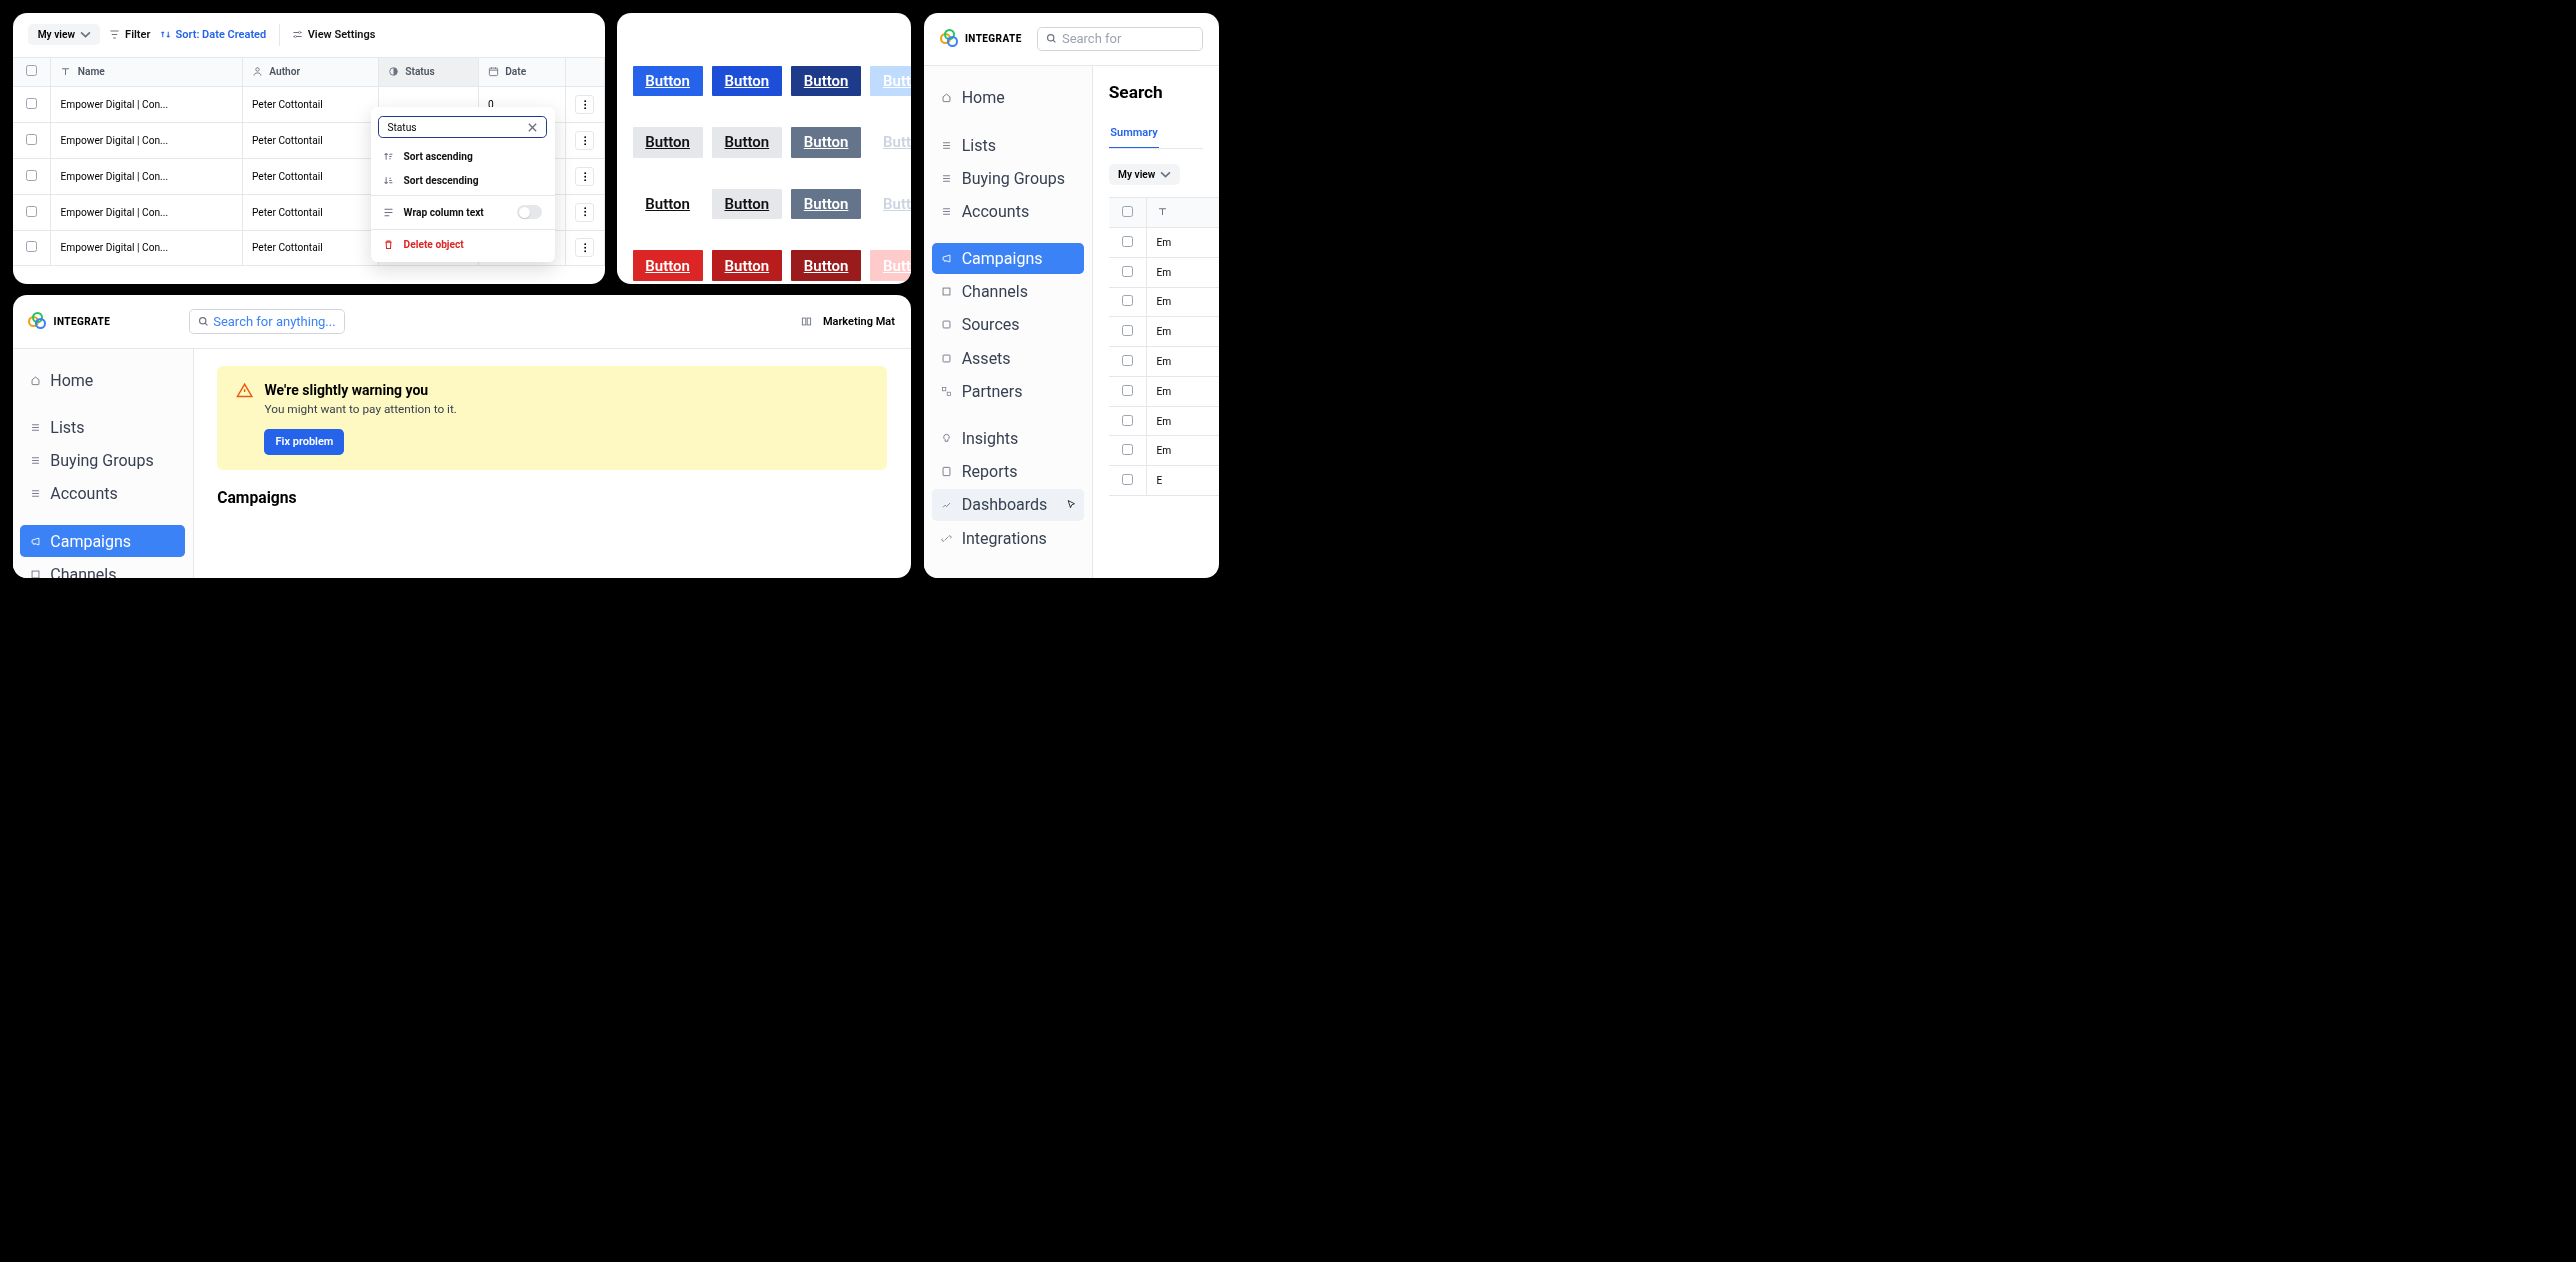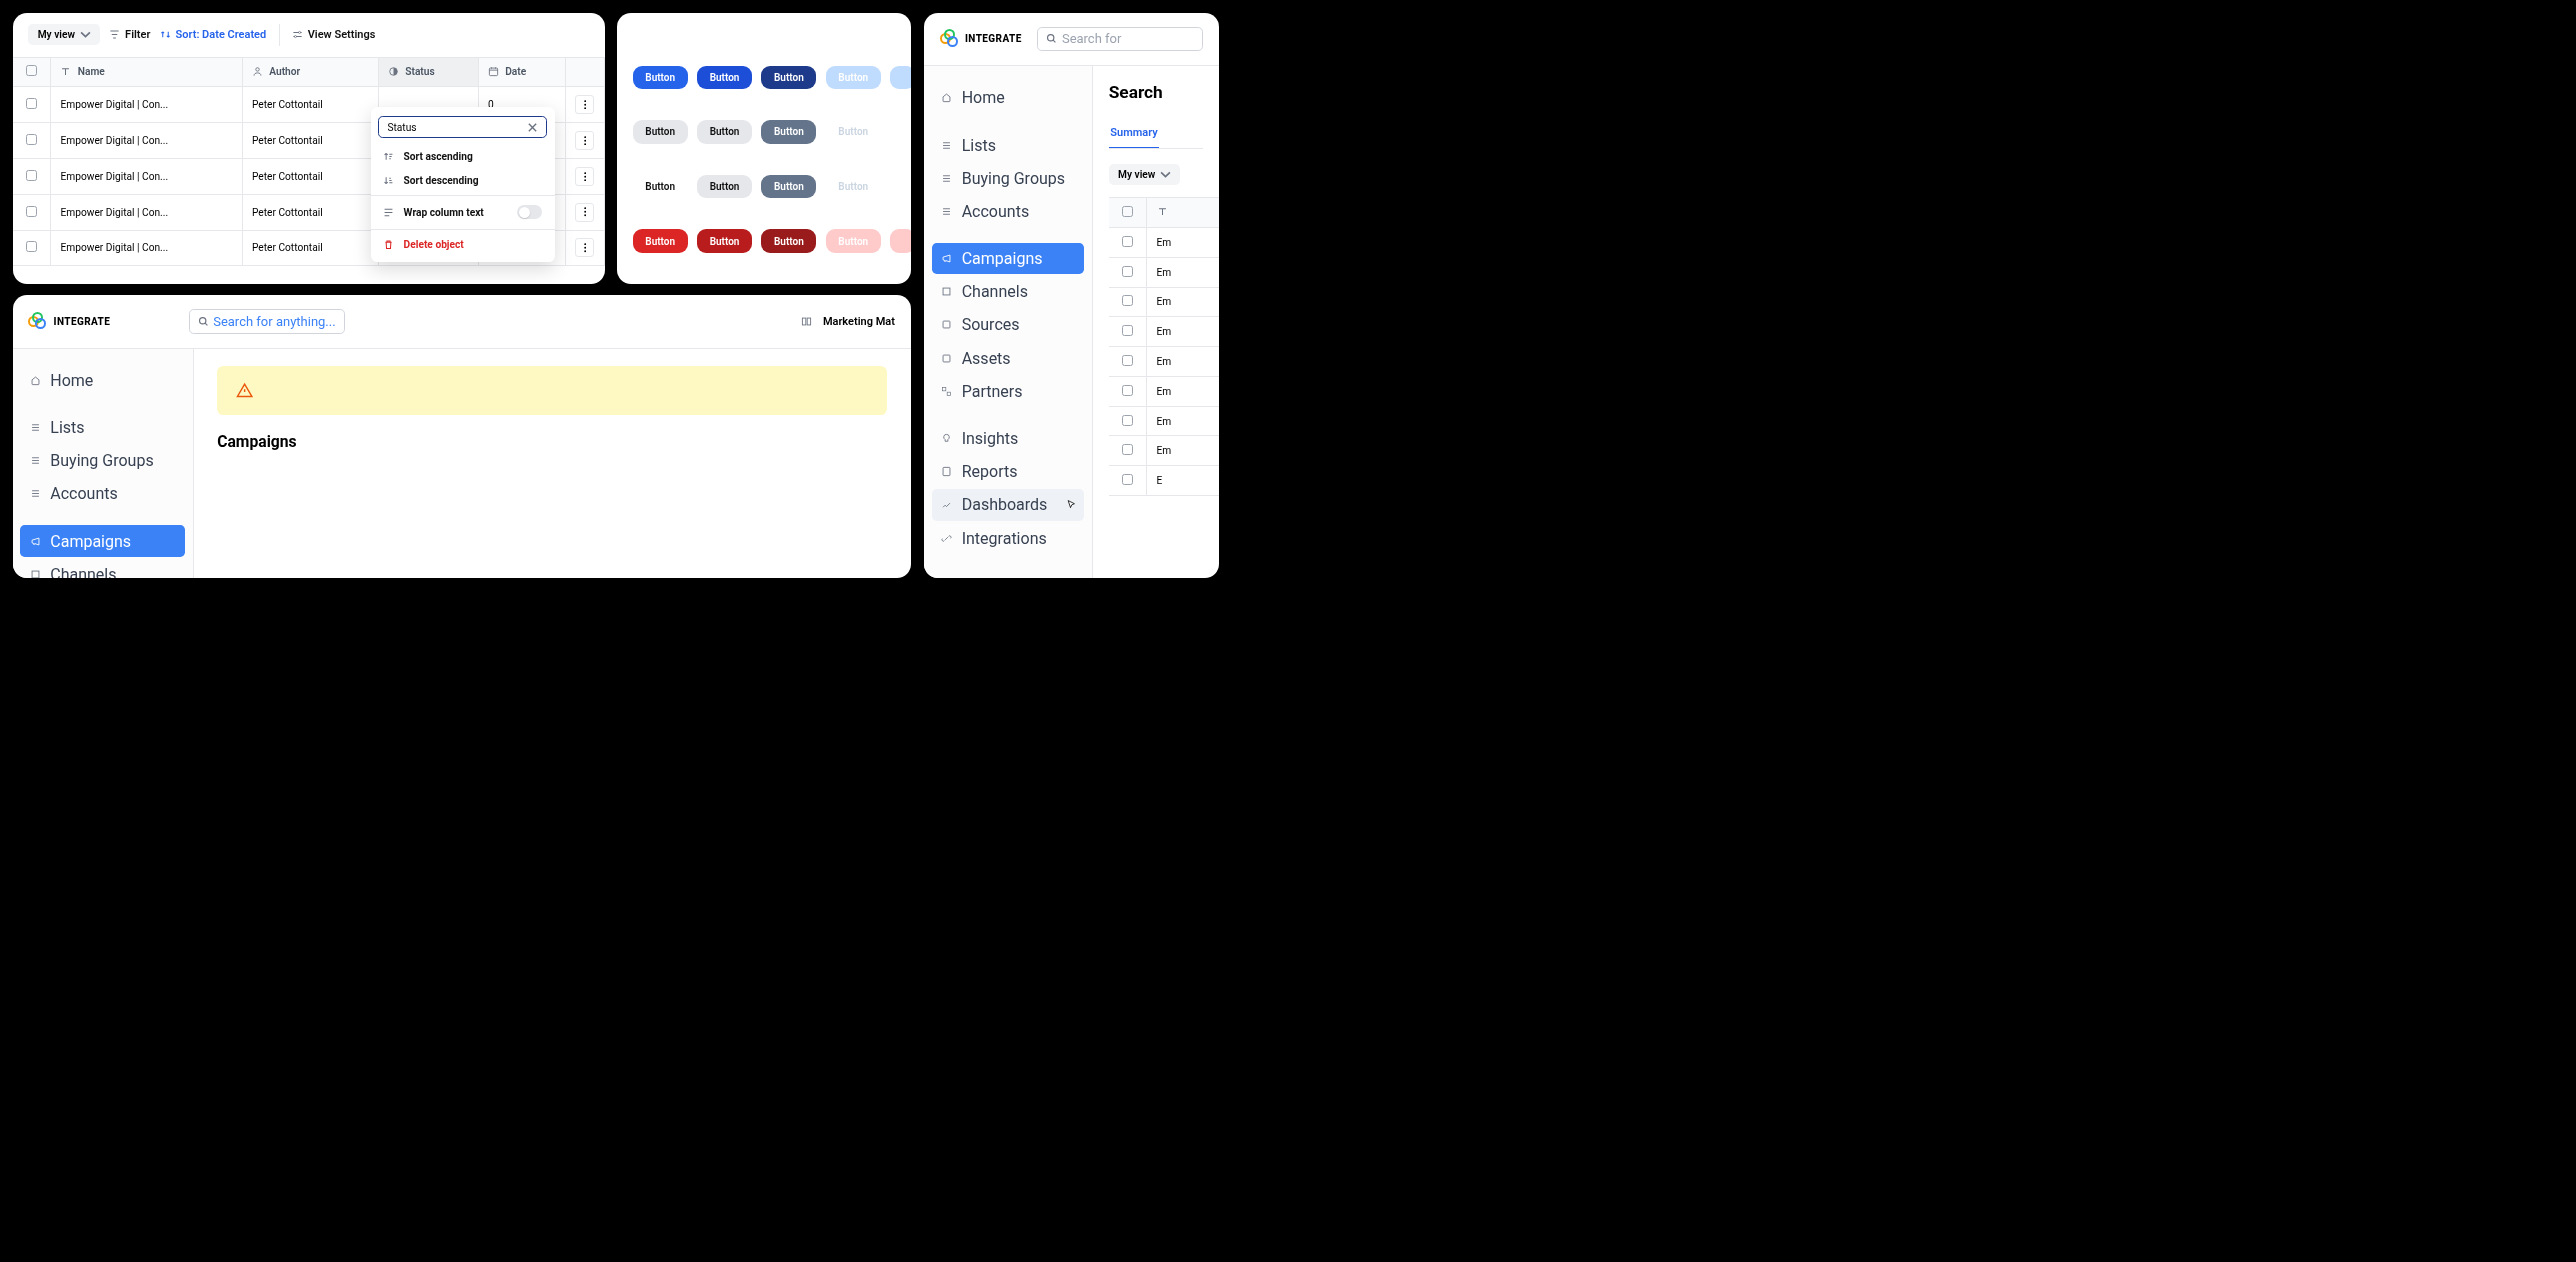--- a/index.html
+++ b/index.html
@@ -26,21 +26,21 @@
 .dd-header { margin:3.1px 7.9px 6.3px; border:1.6px solid #1e3a8a; border-radius:4.7px; padding:4.7px 7.9px; display:flex; align-items:center; justify-content:space-between; font-size:10.2px; }
 .dd-item { display:flex; align-items:center; gap:9.4px; padding:6.3px 12.6px; font-size:10.2px; color:#111; cursor:pointer;font-weight:bold; }
 .dd-item.danger { color:#dc2626; }
 .dd-sep { height:0.8px; background:#e5e7eb; margin:3.1px 0; }
 .toggle { width:25px; height:14px; background:#e5e7eb; border-radius:7px; margin-left:auto; position:relative; }
 .toggle::after { content:''; position:absolute; width:11px; height:11px; background:#fff; border-radius:50%; top:1.6px; left:1.6px; box-shadow:0 0.8px 1.6px rgba(0,0,0,.2); }
 
 
 .p2 { left: 617px; top: 12.6px; width: 294px; height: 271px; display:flex; flex-direction:column; gap: 31px; padding: 53px 15.7px 0; }
 .brow { display:flex; gap:9.4px; }
-.btn { padding: 6.3px 12.6px; border-radius: 9px; font-size: 10px; font-weight: 600; border:none; white-space:nowrap; }
+.btn { padding: 6.3px 12.6px; border-radius: 1px; font-size: 15px; font-weight: 600; border:none; white-space:nowrap;text-decoration:underline; }
 .b-blue { background:#2563eb; color:#fff; }
 .b-blue2 { background:#1d4ed8; color:#fff; }
 .b-blue3 { background:#1e3a8a; color:#fff; }
 .b-blue-dis { background:#bfdbfe; color:#fff; }
 .b-gray-t { background:transparent; color:#111; }
 .b-gray { background:#e5e7eb; color:#111; }
 .b-gray2 { background:#64748b; color:#fff; }
 .b-gray-dis { background:transparent; color:#cbd5e1; }
 .b-red { background:#dc2626; color:#fff; }
 .b-red2 { background:#b91c1c; color:#fff; }
@@ -612,18 +612,23 @@
   </div>
   <div class="main">
     <div class="alert">
       <div class="alert-row">
         <span class="icon" style="width:17.3px;height:17.3px;color:#ea580c">
             <svg viewBox="0 0 24 24">
               <path d="M12 3L2 20h20L12 3z" fill="none" stroke="currentColor" stroke-width="2"></path>
               <path d="M12 10v4M12 17h.01" stroke="currentColor" stroke-width="2"></path>
             </svg>
           </span>
+        <div>
+          <div class="alert-title">We're slightly warning you</div>
+          <div class="alert-msg">You might want to pay attention to it.</div>
+          <button class="alert-btn">Fix problem</button>
+        </div>
       </div>
     </div>
     <div class="campaigns-h">Campaigns</div>
   </div>
 </div>
 
 
 </body></html>

